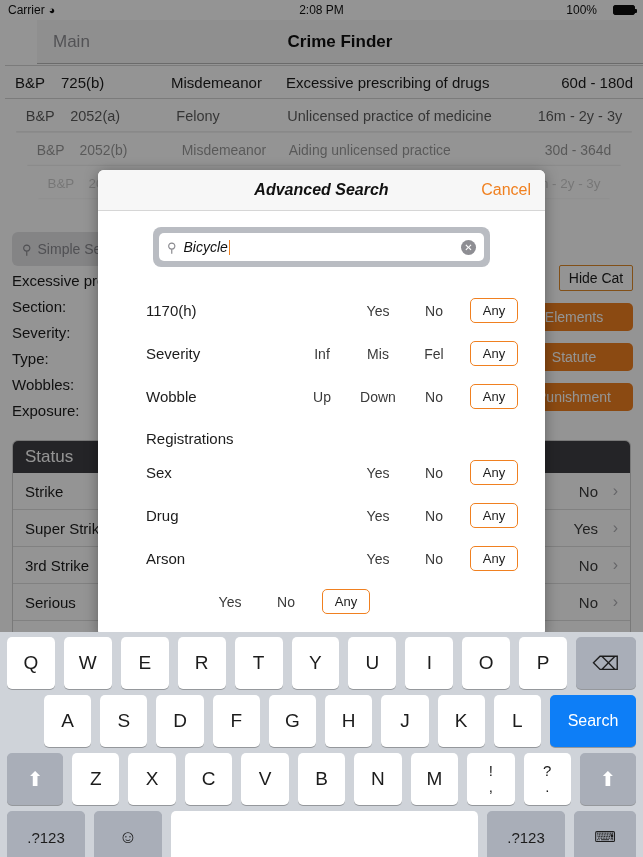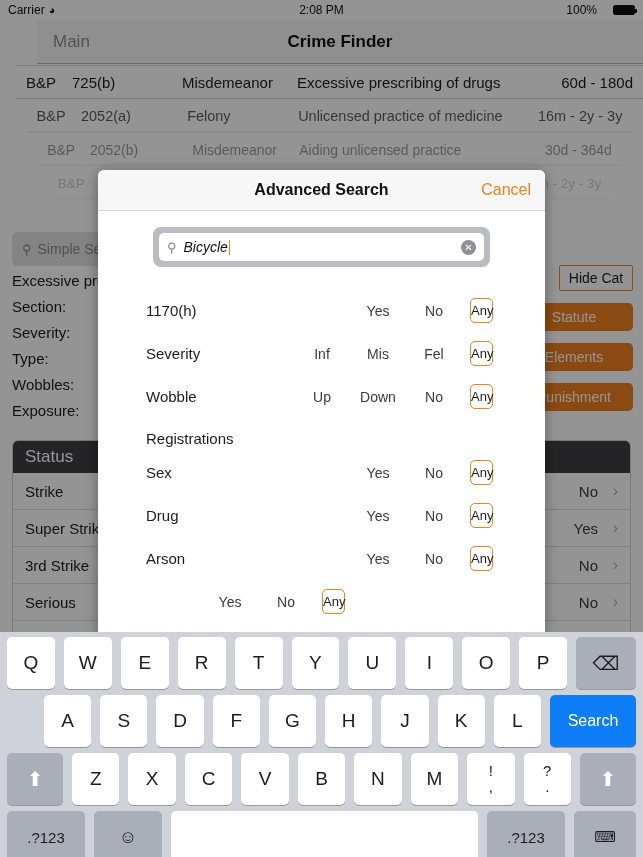--- a/index.html
+++ b/index.html
@@ -31,21 +31,21 @@
 
   .navbar {
     position: absolute; top: 20px; left: 0; right: 0; height: 44px;
     background: #f7f7f7; border-bottom: 1px solid #b8b8b8;
     display: flex; align-items: center; margin-left: 37px;
   }
   .nav-back { position: absolute; left: 16px; font-size: 17px; color: #8e8e93; }
   .nav-title { position: absolute; left: 0; right: 0; text-align: center; font-size: 17px;
                font-weight: bold; color: #111; }
 
-  .table-area { position: absolute; top: 65px; left: 16px; right: 0; }
+  .table-area { position: absolute; top: 65px; left: 5px; right: 0; }
   .crime-row {
     display: flex; align-items: center; height: 34px; padding: 0 10px;
     font-size: 15px; color: #1c1c1c; border-bottom: 1px solid #d4d4d4;
     background: #fff; white-space: nowrap;
   }
   .crime-row.r0 { border-top: 1px solid #d4d4d4; }
   .c-code { width: 46px; }
   .c-sec  { width: 110px; }
   .c-sev  { width: 115px; }
   .c-desc { flex: 1; }
@@ -90,21 +90,21 @@
   .modal {
     position: absolute; left: 98px; top: 170px; width: 447px; height: 467px;
     background: #fff; border-radius: 6px; overflow: hidden; z-index: 10;
     box-shadow: 0 2px 14px rgba(0,0,0,0.35);
   }
   .modal-head {
     height: 41px; background: #f7f7f7; border-bottom: 1px solid #d6d6d6;
     display: flex; align-items: center; position: relative;
   }
   .modal-title { position: absolute; left: 0; right: 0; text-align: center; font-size: 16px;
-                 font-weight: bold; color: #111; }
+                 font-weight: bold; color: #111; font-style: italic; }
   .modal-cancel { position: absolute; right: 14px; font-size: 16px; color: #f08020; }
 
   .search-tray { padding: 16px 55px 0 55px; }
   .search-tray-inner { background: #b9bcc2; border-radius: 8px; padding: 6px; }
   .search-field {
     background: #fff; border-radius: 5px; height: 28px; display: flex; align-items: center;
     padding: 0 8px; gap: 7px;
   }
   .search-field .mg { color: #8a8a8f; font-size: 13px; }
   .search-field .val { flex: 1; font-size: 14px; color: #111; position: relative; font-style: italic; }
@@ -112,21 +112,21 @@
                               background: #f08020; vertical-align: -3px; margin-left: 1px; }
   .clear-btn { width: 15px; height: 15px; border-radius: 50%; background: #8e8e93; color: #fff;
                font-size: 10px; line-height: 15px; text-align: center; }
 
   .filters { padding: 22px 14px 0 48px; }
   .frow { display: flex; align-items: center; height: 43px; }
   .fname { width: 148px; font-size: 15px; color: #1c1c1c; }
   .fopt { width: 56px; text-align: center; font-size: 14px; color: #3a3a3a; }
   .fopt.empty { visibility: hidden; }
   .fany {
-    width: 23px; height: 25px; line-height: 23px; text-align: center; font-size: 13px;
+    width: 48px; height: 25px; line-height: 23px; text-align: center; font-size: 13px;
     color: #1c1c1c; border: 1.5px solid #f08020; border-radius: 5px; background: #fff;
     margin-left: 8px;
   }
   .section-head { font-size: 15px; color: #1c1c1c; padding: 12px 0 4px 0; }
 
   
   .keyboard { position: absolute; left: 0; right: 0; bottom: 0; height: 225px;
               background: #cfd3d9; z-index: 20; padding-top: 5px; }
   .krow { display: flex; justify-content: center; align-items: center; margin-bottom: 6px; gap: 9px; }
   .krow.r1 { padding: 0 7px; }
@@ -215,22 +215,22 @@
       <div class="detail-title">Excessive prescribing of drugs</div>
       <div class="detail-row">Section:</div>
       <div class="detail-row">Severity:</div>
       <div class="detail-row">Type:</div>
       <div class="detail-row">Wobbles:</div>
       <div class="detail-row">Exposure:</div>
     </div>
 
     <div class="side-buttons">
       <span class="btn-outline">Hide Cat</span>
+      <span class="btn-filled">Elements</span>
       <span class="btn-filled">Statute</span>
-      <span class="btn-filled">Elements</span>
       <span class="btn-filled">Punishment</span>
     </div>
 
     <div class="status-card">
       <div class="status-head">Status</div>
       <div class="status-row">
         <span class="sname">Strike</span>
         <span class="sval">No</span>
         <span class="chev">›</span>
       </div>

